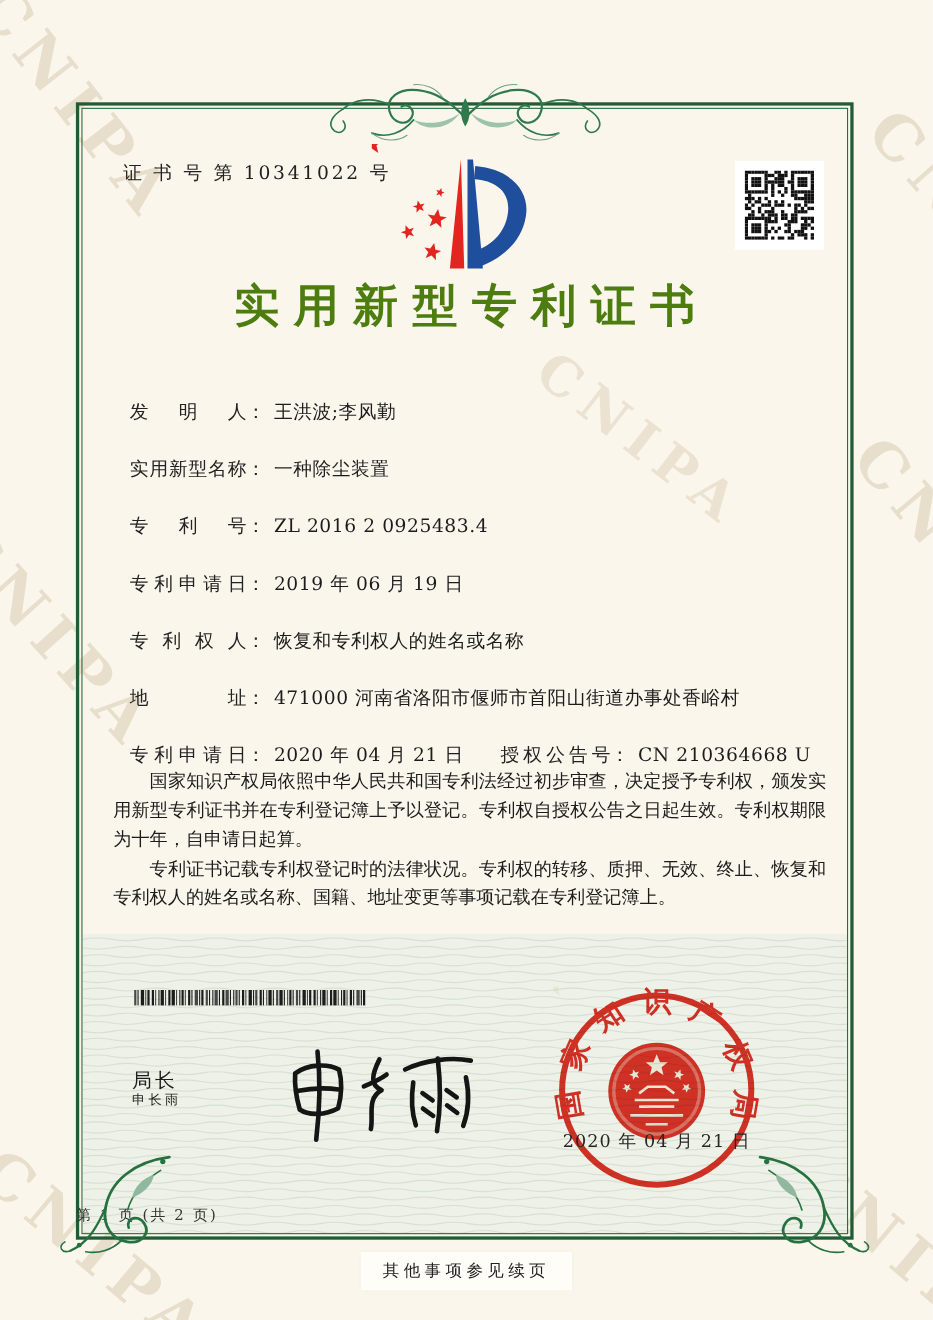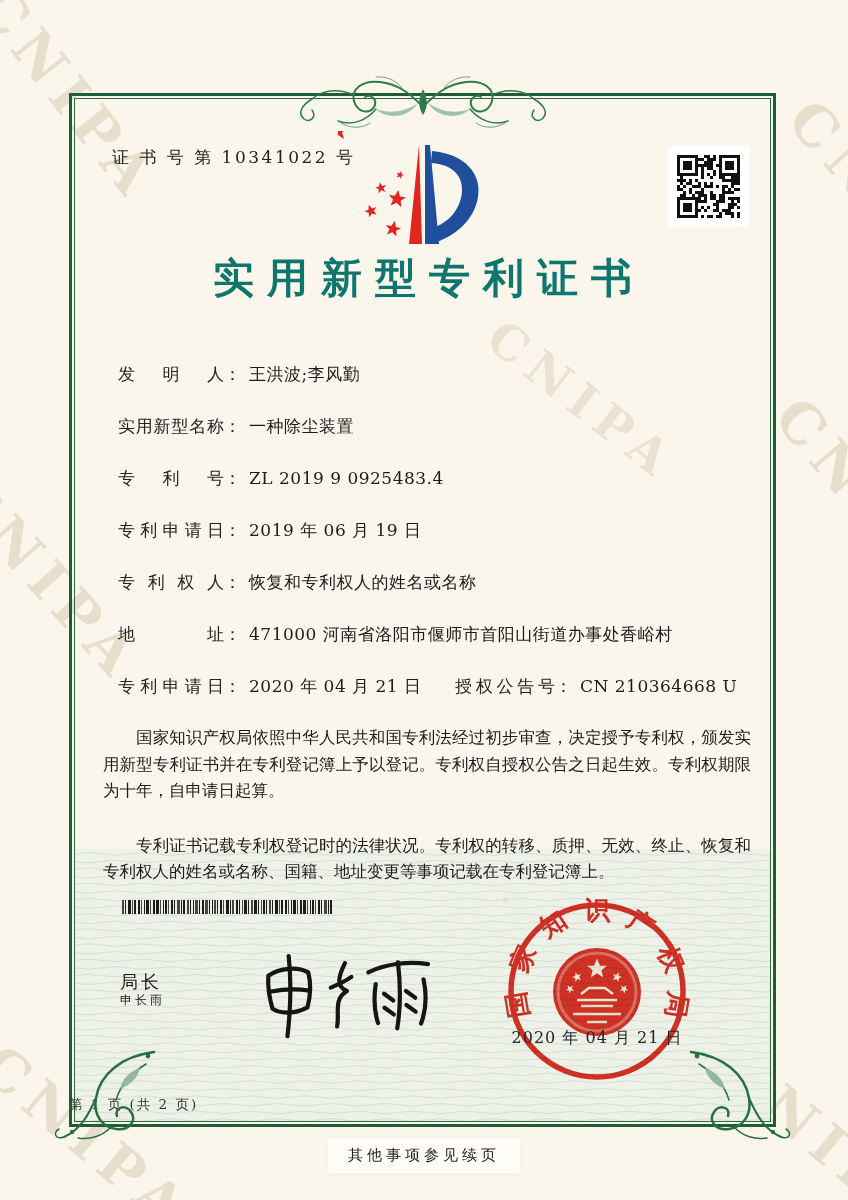--- a/index.html
+++ b/index.html
@@ -56,42 +56,42 @@
     font-size:17px; letter-spacing:2.5px; color:#222; z-index:2;
   }
   .logo { position:absolute; left:338px; top:131px; width:184px; height:128px; z-index:2; }
   .qr-box {
     position:absolute; left:668px; top:146px; width:81px; height:81px;
     background:#fff; display:flex; align-items:center; justify-content:center; z-index:2;
   }
   .title {
     position:absolute; left:69px; top:251px; width:707px;
     text-align:center; font-size:41px; font-weight:bold;
-    letter-spacing:13px; text-indent:13px; color:#0f766e; z-index:2;
+    letter-spacing:13px; text-indent:13px; color:#4d7c0f; z-index:2;
   }
 
   
   .fields { position:absolute; left:118px; top:354px; width:600px; z-index:2; }
   .f-row { position:relative; height:52px; padding-top:9px; font-size:17px; white-space:nowrap; }
   .f-label {
     display:inline-block; width:106px;
     text-align:justify; text-align-last:justify; text-justify:inter-character;
     vertical-align:top; color:#222;
   }
   .f-colon { display:inline-block; margin-right:8px; color:#222; }
   .f-value { color:#1c1c1c; letter-spacing:0.5px; }
   .grant-no { position:absolute; left:337px; top:9px; white-space:nowrap; }
   .grant-no .f-label { width:100px; }
 
   
   .body-text {
     position:absolute; left:103px; top:697px; width:648px;
     font-size:16.5px; line-height:26.6px; text-align:justify; color:#1c1c1c; z-index:2;
   }
-  .body-text p { text-indent:2em;margin-top:28px; }
+  .body-text p { text-indent:2em; }
 
   
   .barcode { position:absolute; left:122px; top:900px; height:14px; display:flex; align-items:stretch; z-index:2; }
   .officer-title { position:absolute; left:120px; top:970px; font-size:18px; letter-spacing:3px; z-index:2; }
   .officer-name  { position:absolute; left:120px; top:956px; font-size:12px; letter-spacing:3px; z-index:2;margin-top:36px; }
   .signature { position:absolute; left:253px; top:946px; width:190px; height:95px; transform:rotate(-2deg); z-index:2; }
 
   .seal { position:absolute; left:503px; top:897px; width:188px; height:188px; z-index:3; mix-blend-mode:multiply; opacity:0.93; }
   .seal-date {
     position:absolute; left:503px; top:1028px; width:188px;
@@ -480,21 +480,21 @@
 <div class="title">实用新型专利证书</div>
 
 <div class="fields">
   <div class="f-row">
     <span class="f-label">发明人</span><span class="f-colon">：</span><span class="f-value">王洪波;李风勤</span>
   </div>
   <div class="f-row">
     <span class="f-label">实用新型名称</span><span class="f-colon">：</span><span class="f-value">一种除尘装置</span>
   </div>
   <div class="f-row">
-    <span class="f-label">专利号</span><span class="f-colon">：</span><span class="f-value">ZL 2019 9 0925483.4</span>
+    <span class="f-label">专利号</span><span class="f-colon">：</span><span class="f-value">ZL 2016 2 0925483.4</span>
   </div>
   <div class="f-row">
     <span class="f-label">专利申请日</span><span class="f-colon">：</span><span class="f-value">2019 年 06 月 19 日</span>
   </div>
   <div class="f-row">
     <span class="f-label">专利权人</span><span class="f-colon">：</span><span class="f-value">恢复和专利权人的姓名或名称</span>
   </div>
   <div class="f-row">
     <span class="f-label">地址</span><span class="f-colon">：</span><span class="f-value">471000 河南省洛阳市偃师市首阳山街道办事处香峪村</span>
   </div>

